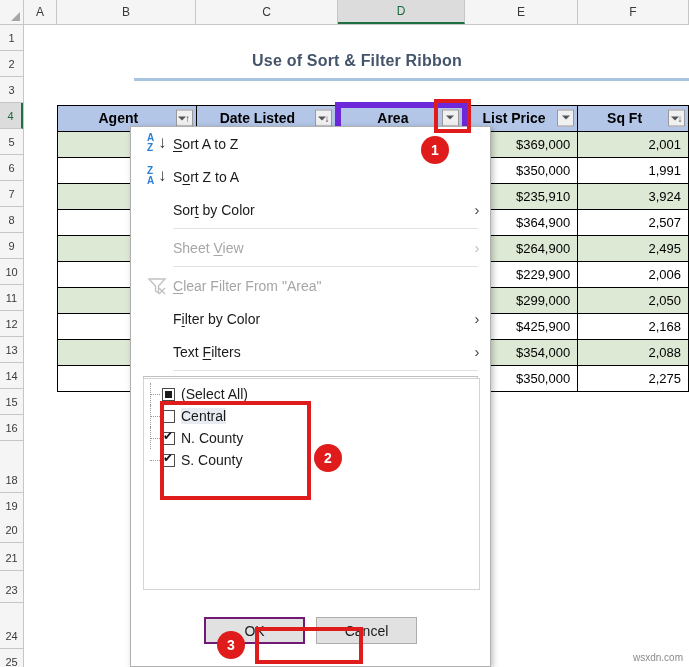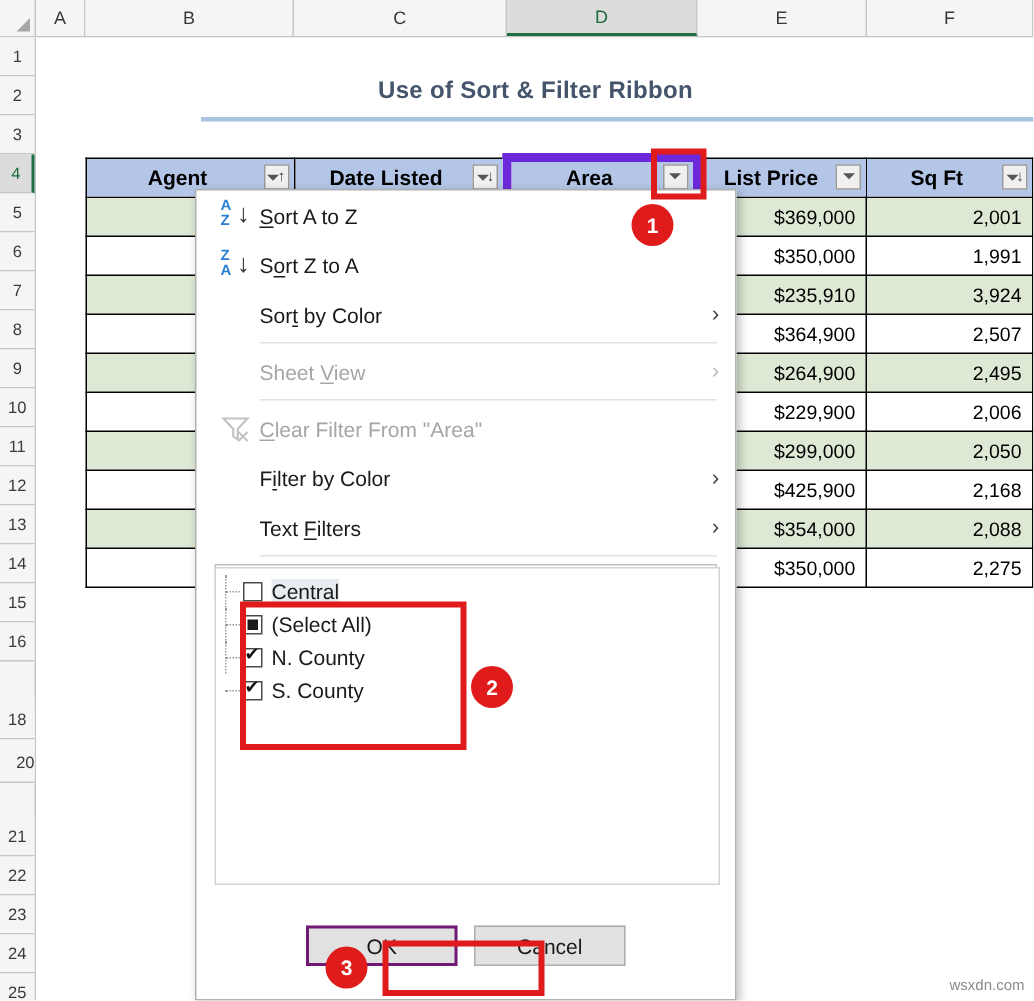--- a/index.html
+++ b/index.html
@@ -418,30 +418,30 @@
       </div>
     <div class="row-head" style="top:416px;height:26px;margin-top:32px;">
         <span>17</span>
       </div>
     <div class="row-head" style="top:442px;height:26px;">
         <span>18</span>
       </div>
     <div class="row-head" style="top:468px;height:26px;">
         <span>19</span>
       </div>
-    <div class="row-head" style="top:471px;height:26px;justify-content:flex-end;">
+    <div class="row-head" style="top:492px;height:26px;">
         <span>20</span>
       </div>
     <div class="row-head" style="top:520px;height:26px;align-items:center;">
         <span>21</span>
       </div>
     <div class="row-head" style="top:546px;height:26px;">
         <span>22</span>
       </div>
-    <div class="row-head" style="top:572px;height:26px;">
+    <div class="row-head" style="top:552px;height:26px;">
         <span>23</span>
       </div>
     <div class="row-head" style="top:598px;height:26px;">
         <span>24</span>
       </div>
     <div class="row-head" style="top:624px;height:26px;">
         <span>25</span>
       </div>
   </div>
 
@@ -640,35 +640,35 @@
         <span class="sicon">
           <svg width="18" height="18" viewBox="0 0 18 18">
             <circle cx="7.5" cy="7" r="5" fill="none" stroke="#4a4a4a" stroke-width="1.4"></circle>
             <line x1="10.8" y1="11" x2="15.5" y2="16.5" stroke="#4a4a4a" stroke-width="1.4"></line>
           </svg>
         </span>
       </div>
     </div>
 
     <div class="listbox">
+      <div class="litem">
+        <span class="treev"></span>
+        <span class="treedot"></span>
+        <span class="cbx partial"></span>
+        <span class="ltxt">(Select All)</span>
+      </div>
       <div class="litem hover">
         <span class="treev"></span>
         <span class="treedot"></span>
         <span class="cbx"></span>
         <span class="ltxt">Central</span>
       </div>
       <div class="litem">
         <span class="treev"></span>
         <span class="treedot"></span>
-        <span class="cbx partial"></span>
-        <span class="ltxt">(Select All)</span>
-      </div>
-      <div class="litem">
-        <span class="treev"></span>
-        <span class="treedot"></span>
         <span class="cbx checked"></span>
         <span class="ltxt">N. County</span>
       </div>
       <div class="litem">
         <span class="treedot"></span>
         <span class="cbx checked"></span>
         <span class="ltxt">S. County</span>
       </div>
     </div>
 

